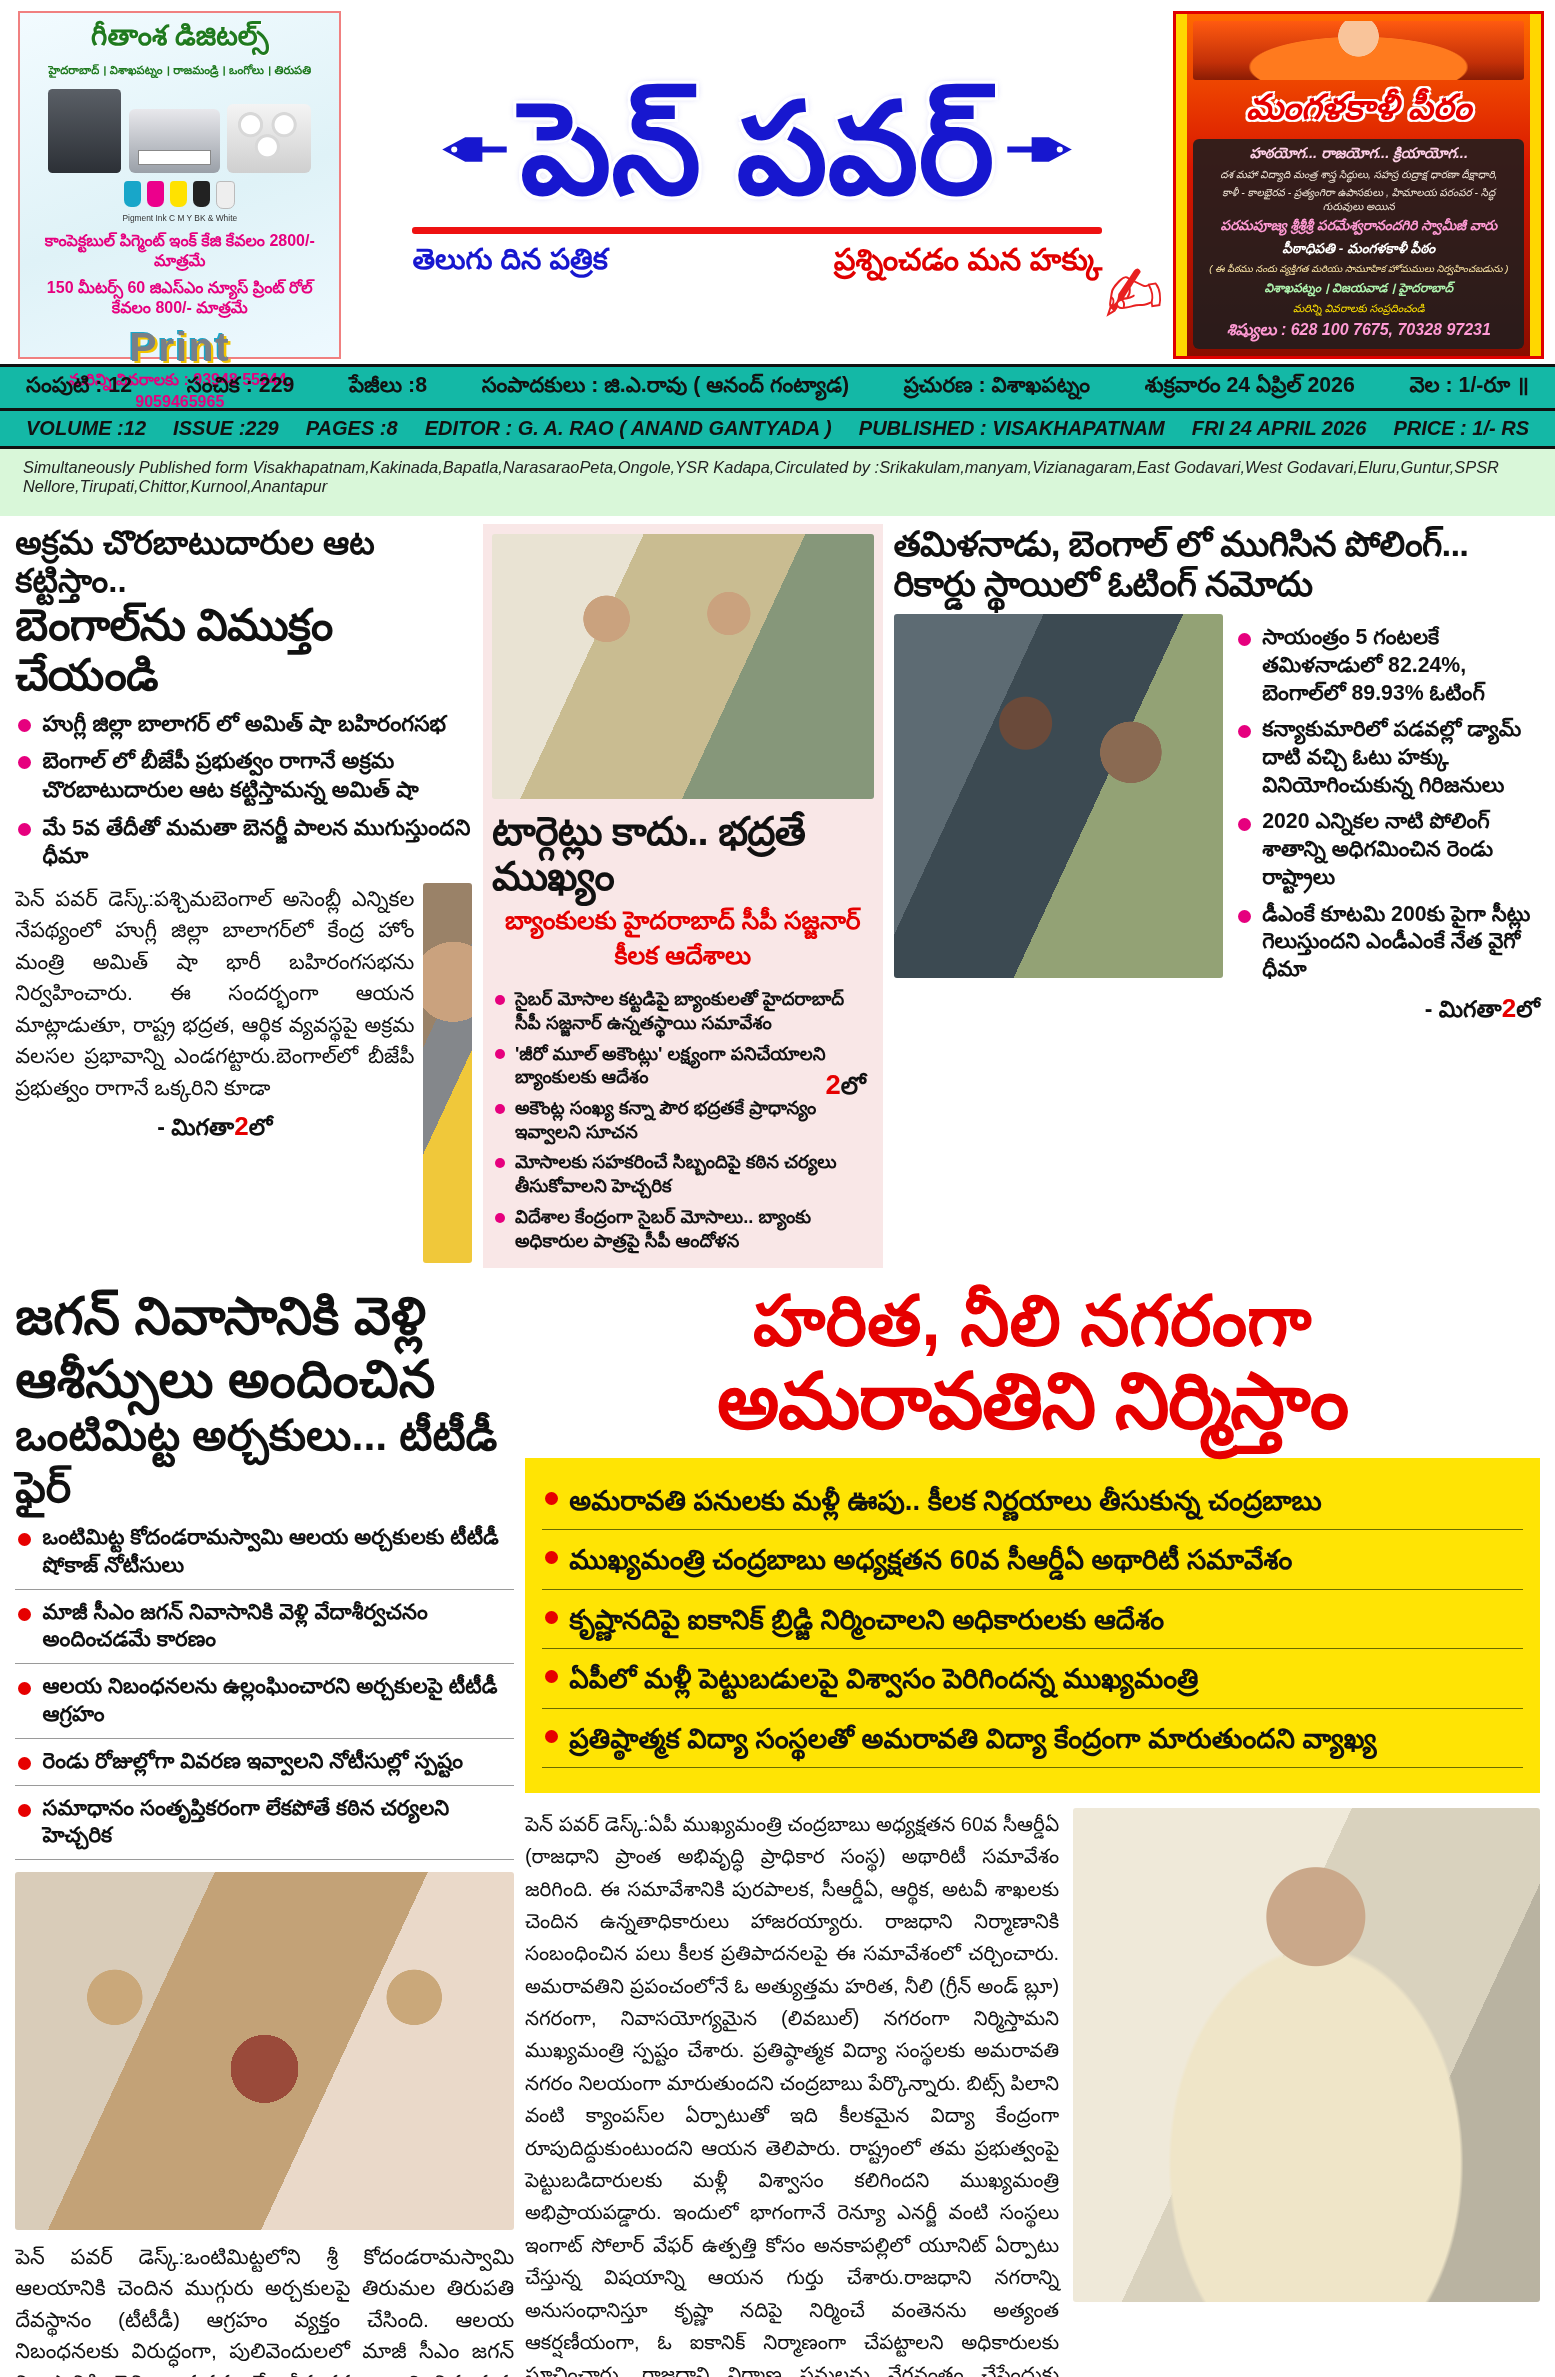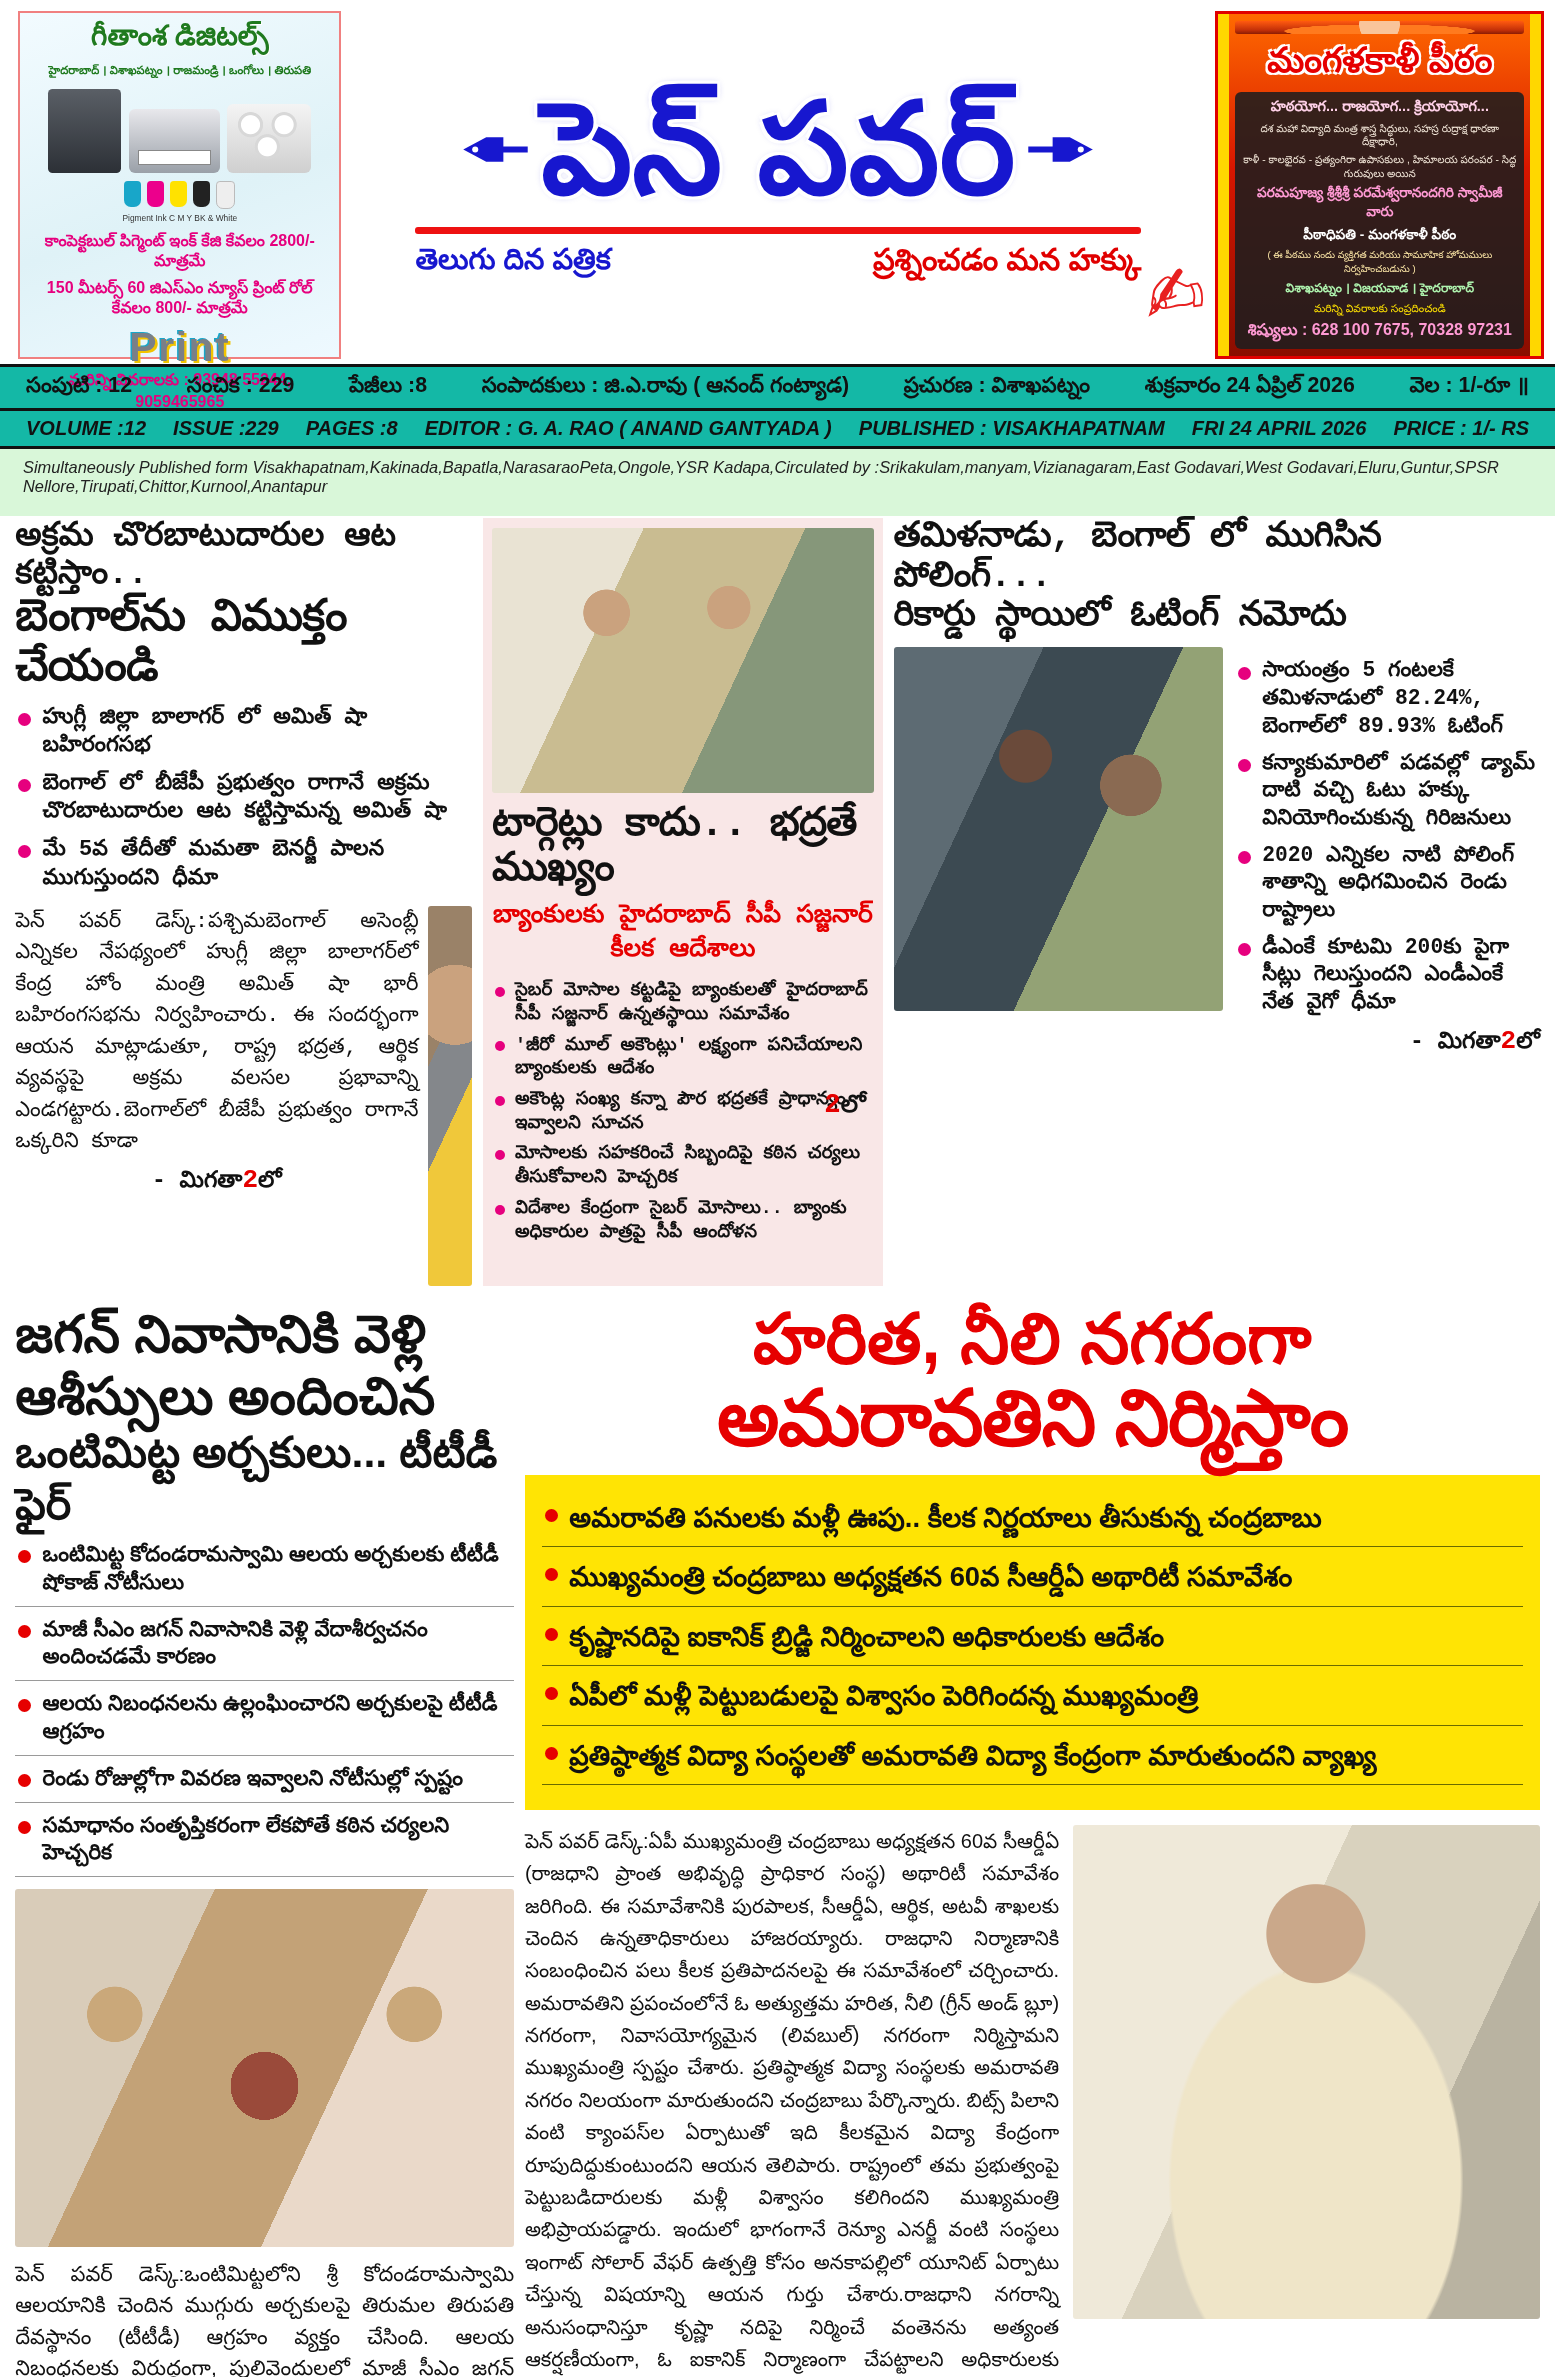--- a/index.html
+++ b/index.html
@@ -32,23 +32,23 @@
   .mast-title{display:flex;align-items:center;gap:10.7px;}
   .mast-title .big{font-size:128px;line-height:1.0;font-weight:900;color:#1717cf;
      text-shadow:-3px -3px 0 #fff,3px -3px 0 #fff,-3px 3px 0 #fff,3px 3px 0 #fff,0 0 7.6px rgba(23,23,207,.35);}
   .nib{width:70px;height:35px;}
   .mast-rule{width:86%;height:6.9px;background:#ee1111;border-radius:3px;margin:13.7px 0 7.6px 0;}
   .mast-tags{width:86%;display:flex;justify-content:space-between;align-items:center;}
   .tag-left{color:#1717cf;font-size:29px;font-weight:800;}
   .tag-right{color:#e00000;font-size:30.5px;font-weight:800;}
   .hand-pen{position:absolute;right:-4.6px;bottom:23px;font-size:73px;color:#e82020;transform:rotate(-8deg);}
 
-  .ad-right{width:329px;box-sizing:border-box;border:3px solid #e00000;background:
+  .ad-right{width:371px;box-sizing:border-box;border:3px solid #e00000;background:
       linear-gradient(90deg,#ffd700 0 10.7px, transparent 10.7px calc(100% - 10.7px), #ffd700 calc(100% - 10.7px)),
-      linear-gradient(180deg,#ff6a00,#d81600 45%,#8a0d00);display:flex;flex-direction:column;padding:7.6px 17px;color:#fff;}
+      linear-gradient(180deg,#ff6a00,#d81600 45%,#8a0d00);display:flex;flex-direction:column;padding:7.6px 17px;color:#fff;font-style:italic;}
   .ph-sadhu{height:162px;border-radius:4.6px;background:
       radial-gradient(circle at 50% 26%, #f9c49a 0 20px, transparent 20.6px),
       radial-gradient(ellipse at 50% 78%, #ff7a1e 0 46%, transparent 47%),
       radial-gradient(circle at 50% 45%, #e8e8e8 0 9.1px, transparent 10px),
       linear-gradient(180deg,#ff5a10,#c33008 70%,#8a1c04);}
   .ad-right .ttl{font-size:35px;font-weight:900;color:#e60000;text-align:center;margin:6.1px 0 3px 0;
       text-shadow:-2.3px -2.3px 0 #fff,2.3px -2.3px 0 #fff,-2.3px 2.3px 0 #fff,2.3px 2.3px 0 #fff;}
   .ad-right .panel{background:rgba(30,30,30,.88);border-radius:6.1px;padding:6.1px 7.6px;text-align:center;flex:1;display:flex;flex-direction:column;gap:3.8px;justify-content:space-evenly;}
   .ad-right .yoga{color:#ffd1e8;font-size:14.5px;font-weight:800;}
   .ad-right .small{color:#f2e6d8;font-size:10.3px;line-height:1.35;}
@@ -60,21 +60,21 @@
   .ad-right .phone{color:#ff9ad4;font-size:16px;font-weight:900;}
 
   
   .info-bar{border-top:3px solid #111;border-bottom:3px solid #111;}
   .info-row{background:#14b8a6;display:flex;justify-content:space-between;align-items:center;padding:6.1px 26px;font-size:21.3px;font-weight:800;white-space:nowrap;}
   .info-row.en{border-top:3px solid #111;font-style:italic;font-size:20px;}
   .circ-strip{background:#d9f7d9;font-style:italic;font-size:16.4px;padding:9.1px 23px 20px 23px;color:#222;}
 
   
   .row1,.row2,.row3{display:flex;gap:10.7px;padding:0 15.2px;box-sizing:border-box;}
-  .row1{margin-top:2px;font-family:Liberation Mono, monospace;}
+  .row1{margin-top:8px;}
   .row2{margin-top:17px;}
   .kicker{font-size:33px;font-weight:900;line-height:1.15;}
   .headline{font-size:44px;font-weight:900;line-height:1.12;letter-spacing:-0.8px;}
   .bullets{margin:10.7px 0 0 0;padding:0;list-style:none;}
   .bullets li{position:relative;padding-left:27.4px;margin:9.1px 0;font-size:22px;font-weight:700;line-height:1.3;}
   .bullets li::before{content:"";position:absolute;left:3px;top:9.1px;width:13px;height:13px;border-radius:50%;}
   .pink li::before{background:#e6007e;}
   .red li::before{background:#e60000;}
   .ruled li{border-bottom:1.5px solid #9a9a9a;padding-bottom:9.1px;}
   .body-text{font-size:21px;line-height:1.5;text-align:justify;}

